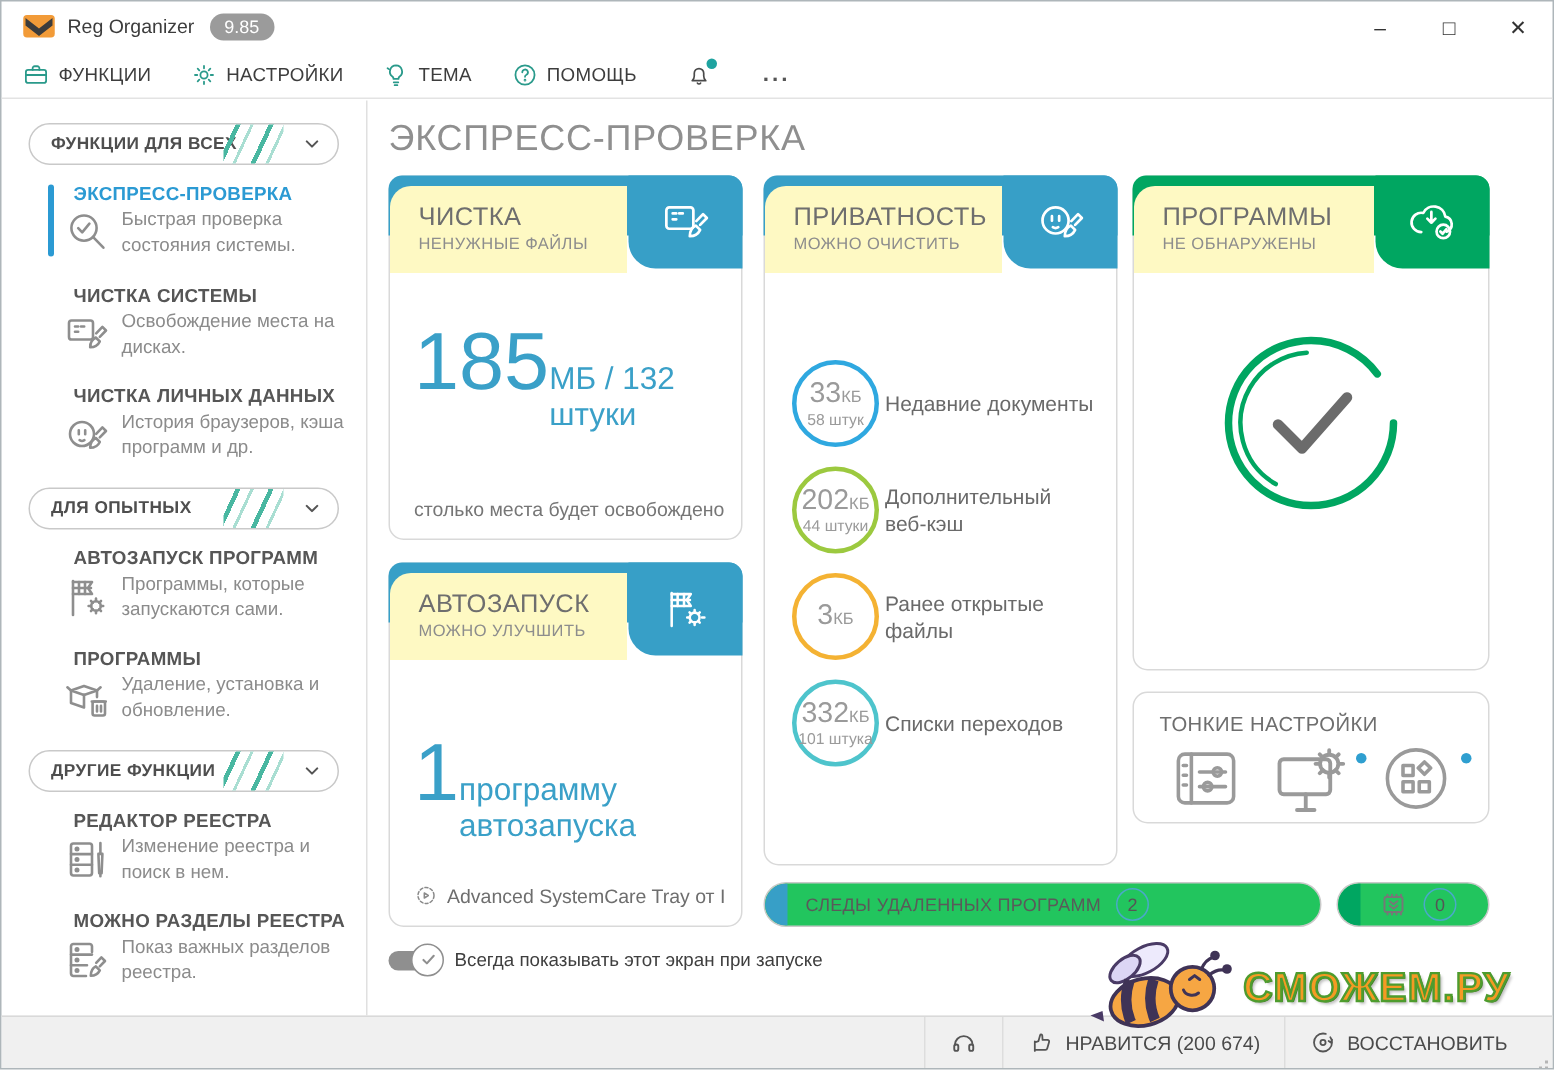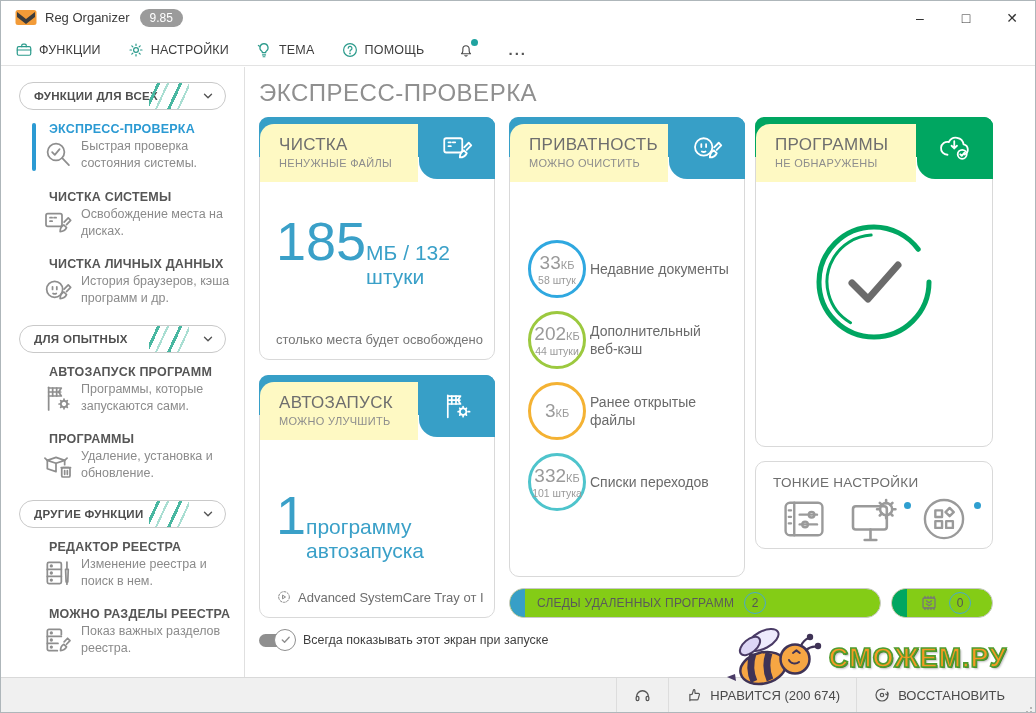--- a/index.html
+++ b/index.html
@@ -86,21 +86,21 @@
   .upd-circle { position:absolute; left:50%; top:102px; transform:translateX(-50%); }
   .upd-status { position:absolute; left:0; right:0; top:238px; text-align:center;
                 font-size:13px; color:#6e6e6e; }
 
   .tweaks-title { position:absolute; left:17px; top:13px; font-size:13.5px; color:#6e6e6e;
                   letter-spacing:.3px; }
   .tweaks-icons { position:absolute; left:14px; right:14px; top:36px; bottom:8px; display:flex;
                   align-items:center; justify-content:space-around; color:#9a9a9a; }
   .tweak-dot { position:absolute; width:7px; height:7px; background:#2f9fd0; border-radius:50%; }
 
-  .pill { position:absolute; height:30px; background:#84cc16; border:1px solid #c9c9c9;
+  .pill { position:absolute; height:30px; background:#22c55e; border:1px solid #c9c9c9;
           border-radius:15px; display:flex; align-items:center; overflow:hidden; }
   .pill-cap { width:15px; align-self:stretch; border-radius:15px 0 0 15px; flex:none; }
   .pill-label { font-size:12px; color:#5a5a5a; letter-spacing:.2px; margin:0 10px 0 12px; }
   .pill-count { width:22px; height:22px; border:1.5px solid #4aa9c9; border-radius:50%;
                 display:flex; align-items:center; justify-content:center; font-size:12px;
                 color:#555; flex:none; }
   .pill .chip { color:#777; margin:0 8px 0 10px; }
 
   .toggle-row { position:absolute; left:14px; top:566px; display:flex; align-items:center; gap:12px; }
   .toggle { position:relative; width:32px; height:13px; background:#8f8f8f; border-radius:7px; }

